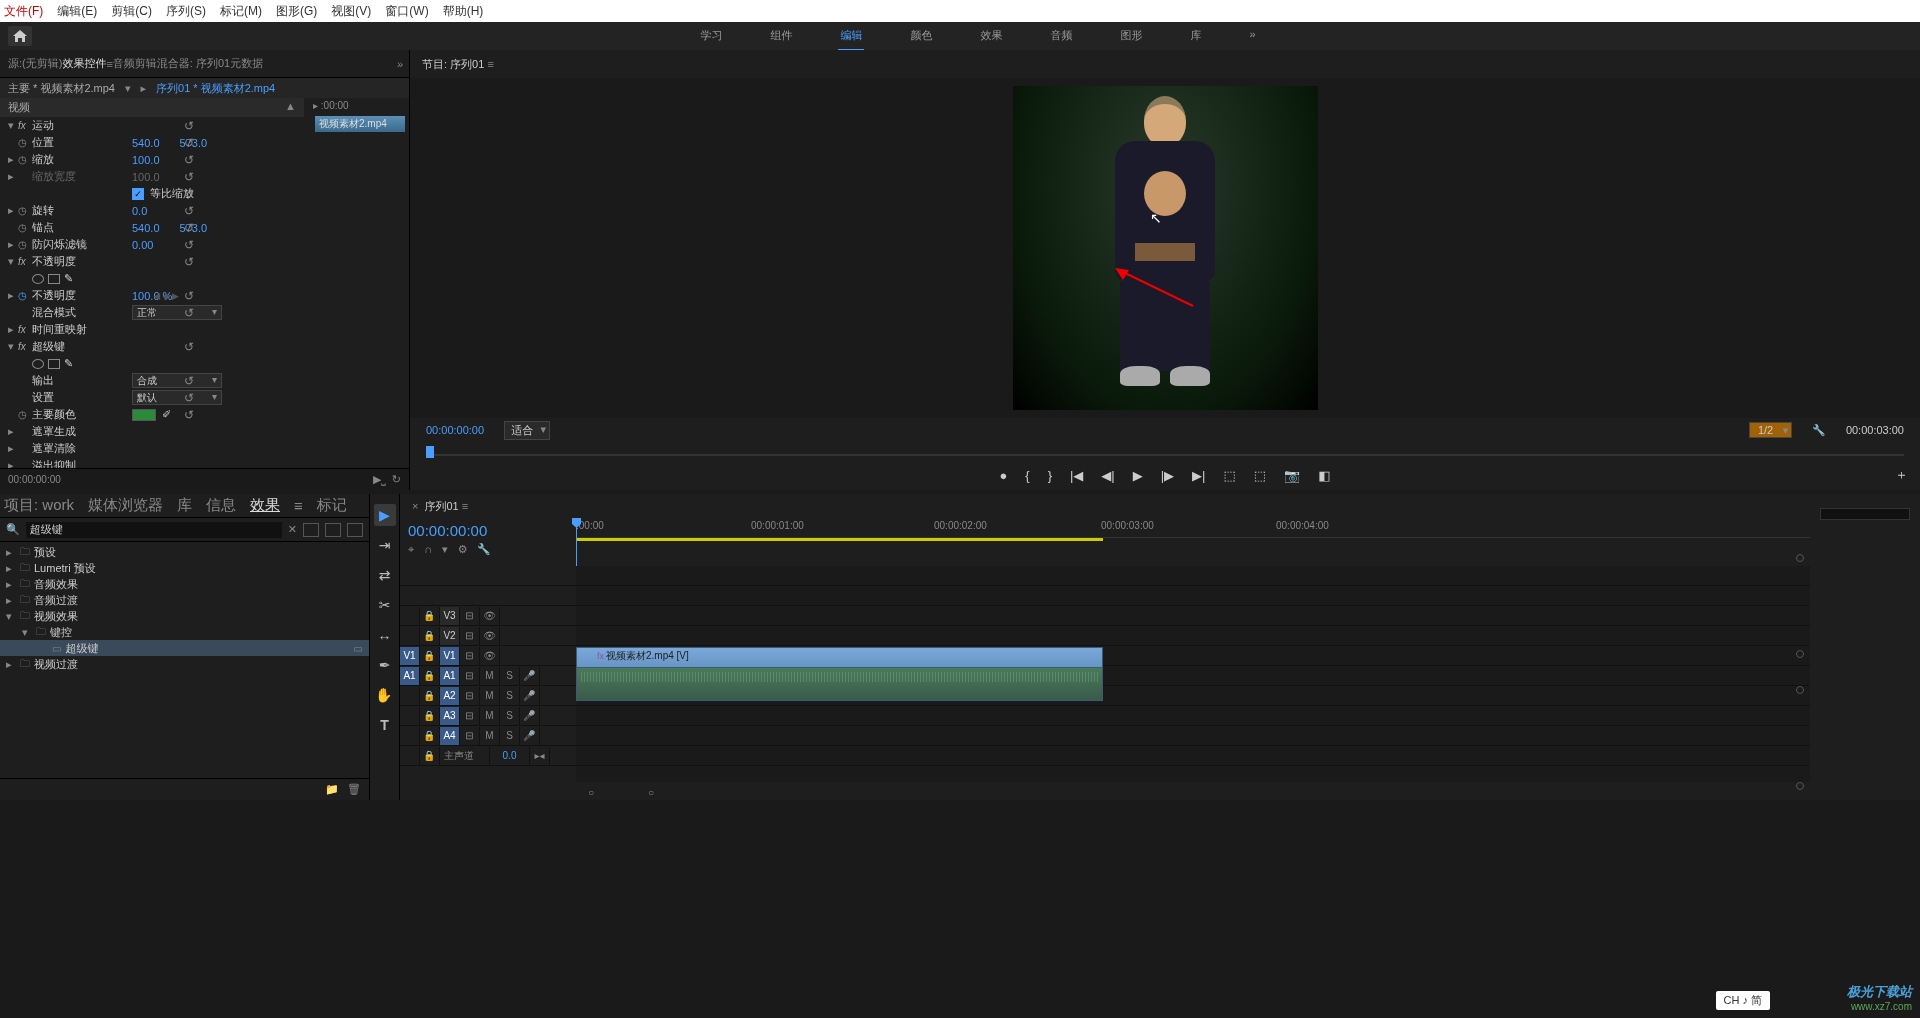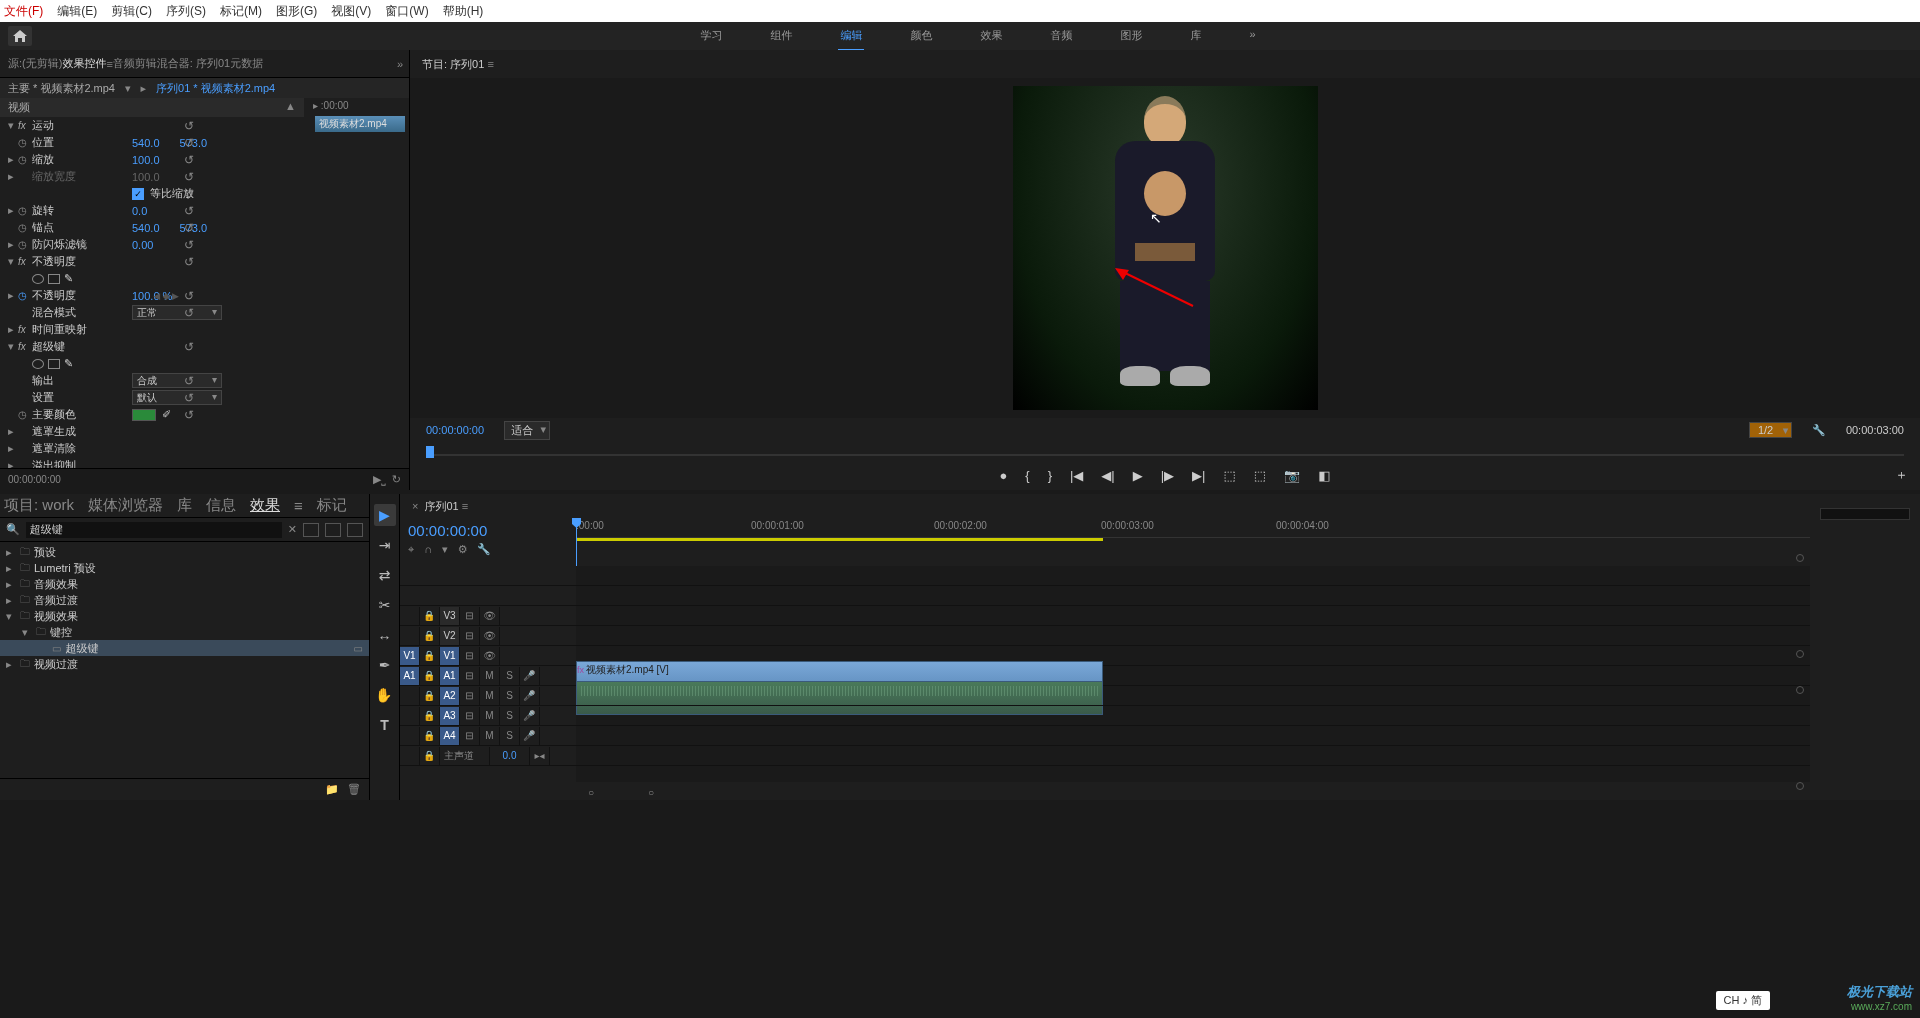--- a/index.html
+++ b/index.html
@@ -144,21 +144,21 @@
 .track-hdr { display: flex; align-items: center; height: 20px; border-bottom: 1px solid #111; font-size: 10px; }
 .track-hdr .cell { width: 20px; height: 18px; display: flex; align-items: center; justify-content: center; color: #888; border-right: 1px solid #111; }
 .track-hdr .cell.lock { color: #888; }
 .track-hdr .cell.name { color: #ccc; background: #2a2a2a; }
 .track-hdr .cell.name.active { background: #3a5a8a; color: #fff; }
 .track-hdr .cell.sync { }
 .track-hdr .cell.eye { }
 
 .tl-track-content { flex: 1; position: relative; background: #1a1a1a; }
 .tl-track-lane { height: 20px; border-bottom: 1px solid #111; position: relative; }
-.clip { position: absolute; top: 15px; height: 34px; background: linear-gradient(#7aa8d8, #5a88b8); border: 1px solid #3a5a7a; font-size: 10px; color: #222; padding: 1px 0; overflow: hidden; }
+.clip { position: absolute; top: 1px; height: 34px; background: linear-gradient(#7aa8d8, #5a88b8); border: 1px solid #3a5a7a; font-size: 10px; color: #222; padding: 1px 20px; overflow: hidden; }
 .clip.audio { background: linear-gradient(#4a7a5a, #3a5a4a); }
 .clip.audio::after { content: ''; position: absolute; top: 4px; left: 4px; right: 4px; height: 10px; background: repeating-linear-gradient(90deg, #6a9a7a 0 1px, transparent 1px 3px); opacity: 0.6; }
 .clip .fx-badge { color: #a04aa0; font-size: 9px; margin-right: 2px; }
 
 .tl-footer { height: 18px; display: flex; align-items: center; padding: 0 8px; font-size: 10px; color: #888; }
 .tl-scroll { flex: 1; height: 8px; margin-left: 180px; position: relative; }
 .tl-scroll::before { content: '○'; position: absolute; left: 0; }
 .tl-scroll::after { content: '○'; position: absolute; left: 60px; }
 .tl-zoom-v { position: absolute; right: 4px; top: 56px; bottom: 18px; width: 10px; }
 .tl-zoom-v .handle { width: 8px; height: 8px; border: 1px solid #555; border-radius: 50%; margin: 4px 0; }

